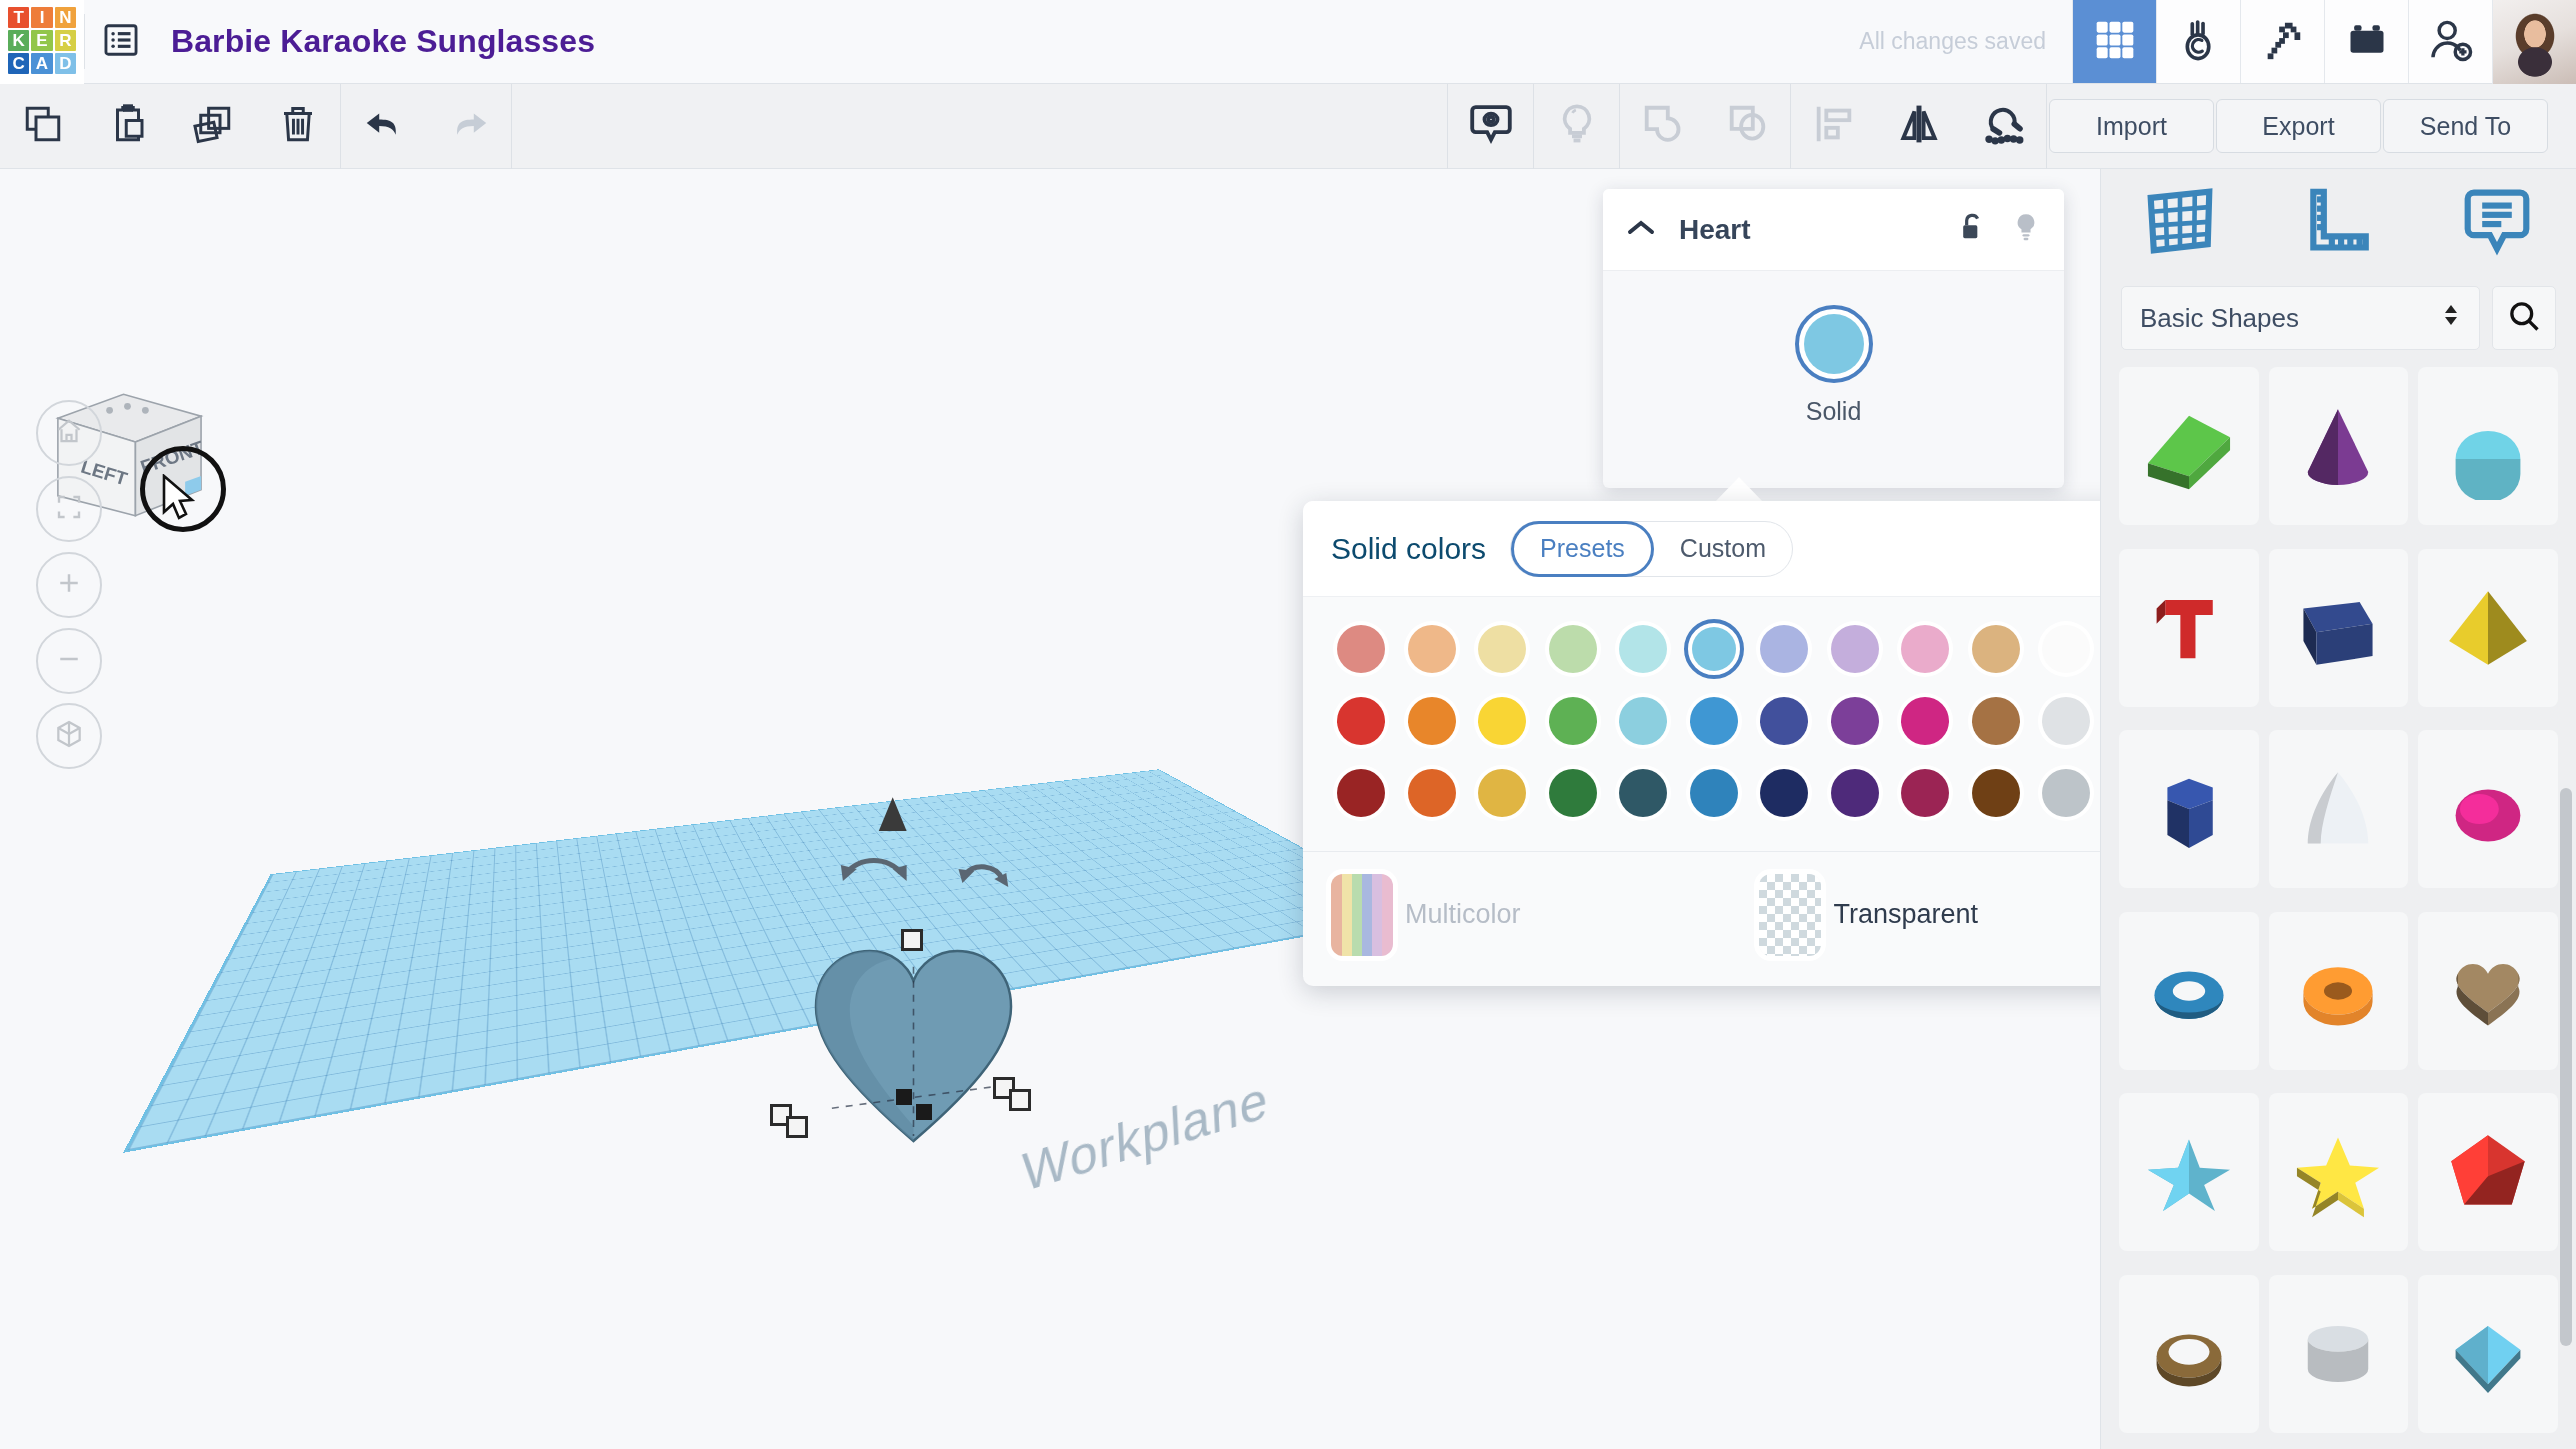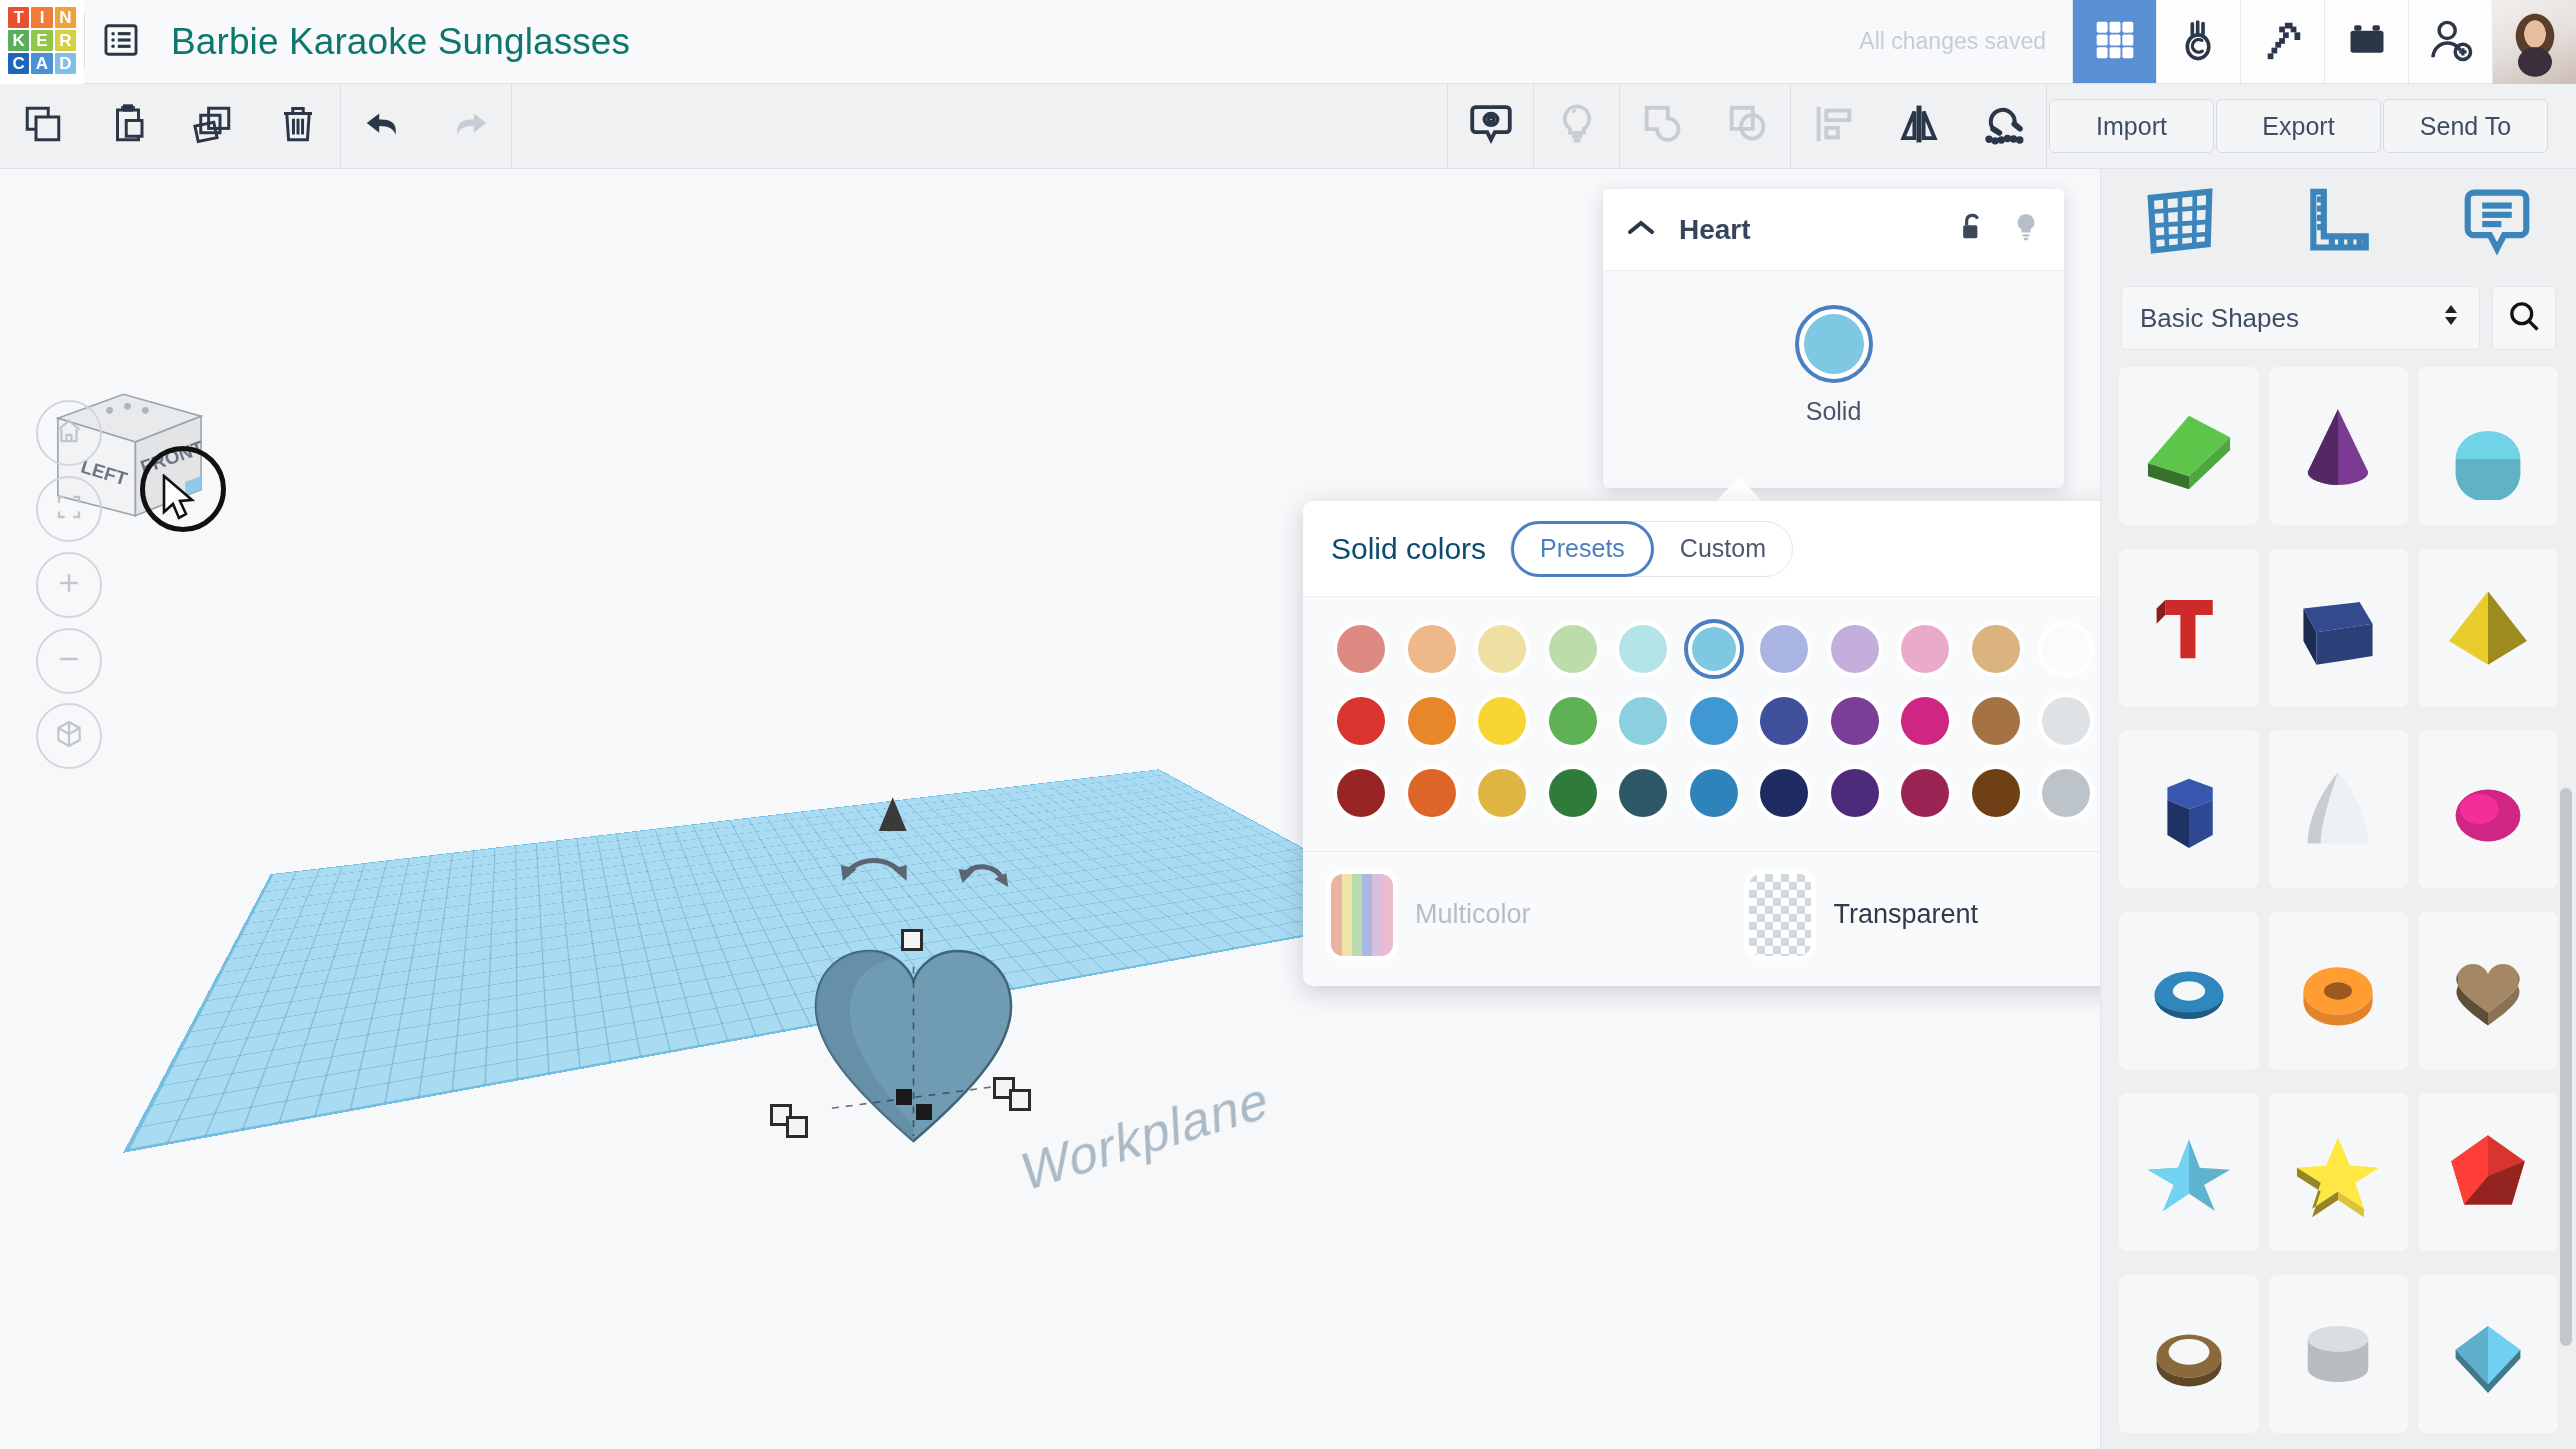--- a/index.html
+++ b/index.html
@@ -25,21 +25,21 @@
     display: flex; align-items: center; justify-content: center;
     color: #fff; font-size: 17px; font-weight: bold;
     font-family: "Liberation Sans", sans-serif; border-radius: 1px;
   }
   .hdr-divider { width: 1px; background: #dfe3e8; margin: 14px 0; }
   .docs-btn {
     width: 72px; display: flex; align-items: center; justify-content: center; cursor: pointer;
   }
   .doc-title {
     display: flex; align-items: center; padding-left: 14px;
-    font-size: 37px; color: #0f766e; font-weight: 400; letter-spacing: 0.1px;
+    font-size: 32px; color: #4c1d95; font-weight: 700; letter-spacing: 0.1px;
   }
   .hdr-spacer { flex: 1; }
   .save-status {
     display: flex; align-items: center; padding-right: 26px;
     font-size: 23px; color: #c6cdd8; white-space: nowrap;
   }
   .hdr-icon-btn {
     width: 84px; display: flex; align-items: center; justify-content: center;
     border-left: 1px solid #e4e8ed; cursor: pointer; background: #fdfdfe;
   }
@@ -177,21 +177,21 @@
     width: 60px; height: 60px; display: flex; align-items: center; justify-content: center;
     border-radius: 50%; cursor: pointer;
   }
   .sw-wrap.selected { border: 4px solid #4a7fc1; padding: 4px; background: #fff; }
   .sw { width: 48px; height: 48px; border-radius: 50%; box-shadow: 0 0 0 4px #fff; }
   .sw-wrap.selected .sw { width: 100%; height: 100%; box-shadow: 0 0 0 3px #fff; }
   .pop-footer {
     border-top: 1px solid #e8ebef; height: 126px;
     display: flex; align-items: center; padding: 0 28px;
   }
-  .foot-item { display: flex; align-items: center; gap: 22px; cursor: pointer; }
+  .foot-item { display: flex; align-items: center; gap: 12px; cursor: pointer; }
   .foot-sw { width: 62px; height: 82px; border-radius: 12px; box-shadow: 0 0 0 5px #fff; }
   .foot-label { font-size: 27px; color: #2f3b4d; }
   .foot-label.disabled { color: #b6bdc7; }
   .foot-spacer { flex: 1; }
 
   
   .sidebar {
     position: absolute; left: 2100px; top: 169px; width: 476px; height: 1280px;
     background: #eeeff1; border-left: 1px solid #dfe3e8;
   }

